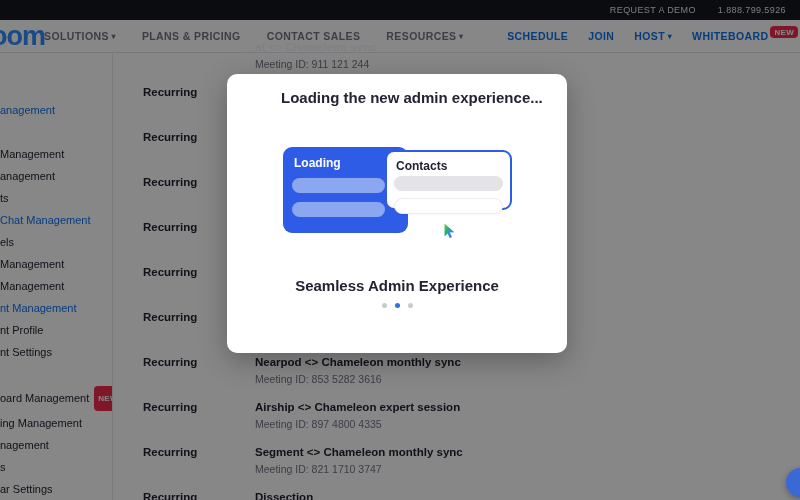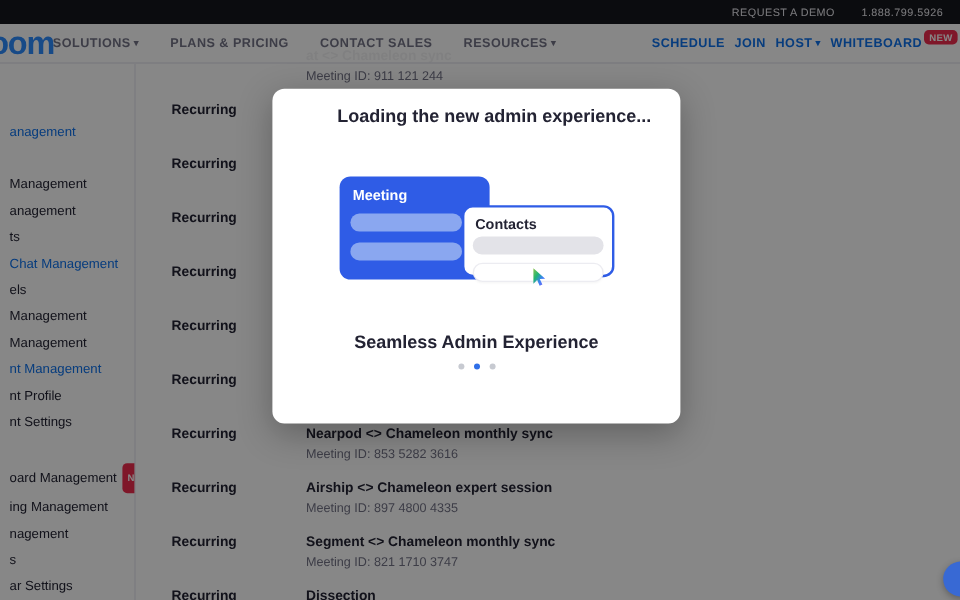--- a/index.html
+++ b/index.html
@@ -10,32 +10,32 @@
   .topbar { position:absolute; left:0; top:0; width:800px; height:20px; background:#16171D; z-index:6;
             display:flex; align-items:center; justify-content:flex-end; gap:22px; padding-right:14px; }
   .topbar span { color:#E7E7EC; font-size:9px; letter-spacing:.4px; }
 
   
   .navbar { position:absolute; left:0; top:20px; width:800px; height:33px; background:rgba(255,255,255,0.94);
             border-bottom:1px solid #E4E4ED; z-index:5; display:flex; align-items:center; }
   .logo { position:absolute; left:-9px; top:1px; color:#2D8CFF; font-size:27px; font-weight:bold; letter-spacing:-1px; line-height:31px; }
   .nav-left { display:flex; gap:26px; margin-left:44px; }
   .nav-left .nav-item { color:#747487; font-size:10.5px; font-weight:bold; letter-spacing:.4px; cursor:pointer; white-space:nowrap; }
-  .nav-right { position:absolute; right:2px; display:flex; gap:8px; align-items:center;text-align:right; }
+  .nav-right { position:absolute; right:2px; display:flex; gap:20px; align-items:center;text-align:right; }
   .nav-right .nav-item { color:#0E72ED; font-size:10.5px; font-weight:bold; letter-spacing:.4px; cursor:pointer; white-space:nowrap; }
   .caret { font-size:8px; position:relative; top:-1px; }
   .badge { display:inline-block; background:#F02D4E; color:#fff; font-size:8px; font-weight:bold;
            padding:2px 4px 1px; border-radius:4px; letter-spacing:.3px; }
   .nav-right .badge { transform:translateY(-5px); margin-left:2px; }
 
   
   .sidebar { position:absolute; left:0; top:53px; width:113px; height:447px; background:#fff;
              border-right:1px solid #E7E7EF; z-index:4; overflow:hidden; }
   .side-group { position:absolute; left:0; width:113px; }
-  .side-item { font-size:11px; line-height:22px; color:#232333; white-space:nowrap; cursor:pointer;padding-left:8px; }
+  .side-item { font-size:11px; line-height:22px; color:#232333; white-space:nowrap; cursor:pointer; }
   .side-item.active { color:#0E72ED; }
   .side-item .badge { margin-left:5px; transform:translateY(-1px); display:inline-block; }
 
   
   .content { position:absolute; left:113px; top:0; width:687px; height:500px; background:#fff; z-index:1; }
   .m-row { position:absolute; left:0; width:687px; }
   .m-recurring { position:absolute; left:30px; top:0; font-size:11.5px; font-weight:bold; color:#232333; }
   .m-title { position:absolute; left:142px; top:0; font-size:11.5px; font-weight:bold; color:#232333; white-space:nowrap; cursor:pointer; }
   .m-id { position:absolute; left:142px; top:17px; font-size:10.5px; color:#747487; white-space:nowrap; }
 
@@ -43,21 +43,21 @@
   .overlay { position:absolute; left:0; top:0; width:800px; height:500px; background:rgba(0,0,0,0.47); z-index:10; }
 
   
   .modal { position:absolute; left:227px; top:74px; width:340px; height:279px; background:#fff;
            border-radius:10px; box-shadow:0 8px 28px rgba(0,0,0,0.28); z-index:20; }
   .modal-title { position:absolute; left:17px; top:15px; font-size:15px; font-weight:bold; color:#232333;margin-left:37px; }
   .illo { position:absolute; left:0; top:0; width:340px; height:279px; }
   .card-groups { position:absolute; left:56px; top:73px; width:125px; height:86px; background:#2F5CE6; border-radius:9px; }
   .card-groups .card-label { color:#fff; font-size:12px; font-weight:bold; position:absolute; left:11px; top:9px; }
   .pill-blue { position:absolute; left:9px; width:93px; height:15px; background:#8AA7F0; border-radius:8px; }
-  .card-contacts { position:absolute; left:158px; top:97px; width:127px; height:60px; background:#fff;
+  .card-contacts { position:absolute; left:158px; top:76px; width:127px; height:60px; background:#fff;
                    border:2px solid #2F5CE6; border-radius:9px; }
   .card-contacts .card-label { color:#232333; font-size:12px; font-weight:bold; position:absolute; left:9px; top:7px; }
   .pill-gray { position:absolute; left:7px; top:24px; width:109px; height:15px; background:#E3E3E8; border-radius:8px; }
   .pill-white { position:absolute; left:7px; top:46px; width:109px; height:16px; background:#fff; border:1px solid #ECECF1; border-radius:8px;
                 box-shadow:0 1px 2px rgba(0,0,0,0.04); }
   .cursor-icon { position:absolute; left:216px; top:149px; width:13px; height:16px; }
   .modal-caption { position:absolute; left:0; top:203px; width:340px; text-align:center;
                    font-size:15px; font-weight:bold; color:#232333; }
   .dots { position:absolute; left:0; top:229px; width:340px; display:flex; justify-content:center; gap:8px; }
   .dot { width:5px; height:5px; border-radius:50%; background:#C7CAD1; cursor:pointer; }
@@ -161,21 +161,21 @@
     <span>REQUEST A DEMO</span>
     <span>1.888.799.5926</span>
   </div>
 
   <div class="overlay"></div>
 
   <div class="modal">
     <div class="modal-title">Loading the new admin experience...</div>
     <div class="illo">
       <div class="card-groups">
-        <span class="card-label">Meeting</span>
+        <span class="card-label">Loading</span>
         <div class="pill-blue" style="top:31px;"></div>
         <div class="pill-blue" style="top:55px;"></div>
       </div>
       <div class="card-contacts">
         <span class="card-label">Contacts</span>
         <div class="pill-gray"></div>
         <div class="pill-white"></div>
       </div>
       <svg class="cursor-icon" viewBox="0 0 13 16">
         <defs>

